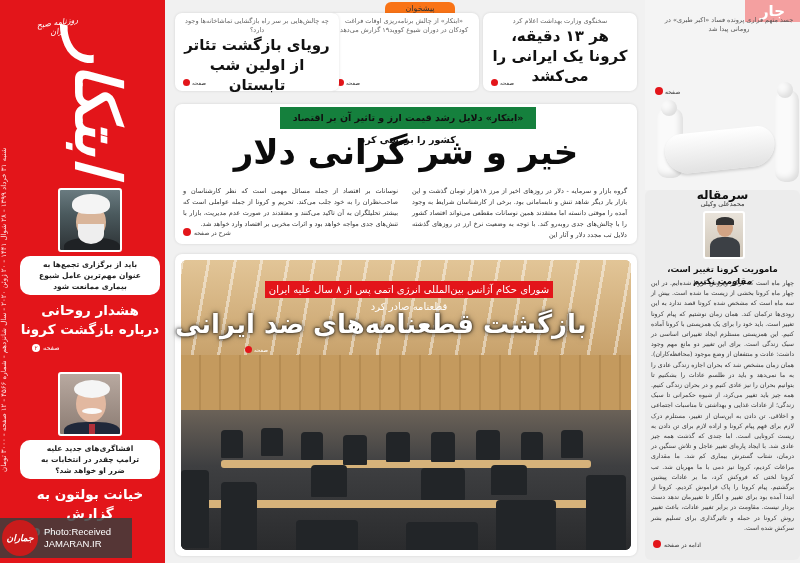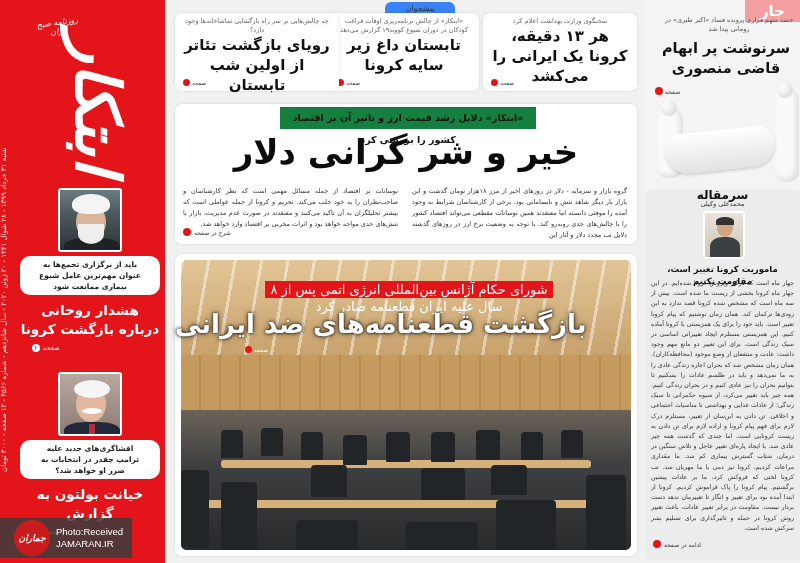--- a/index.html
+++ b/index.html
@@ -47,28 +47,28 @@
     margin-top: 4px; background: #fff; color: #222; font-size: 7.5px; line-height: 11px;
     padding: 3px 18px; border-radius: 10px; font-weight: bold;
   }
   .side-headline { margin-top: 6px; font-size: 13.5px; font-weight: bold; line-height: 19px; }
   .side-page { margin-top: 5px; font-size: 6.5px; text-align: left; padding-left: 12px; display:flex; align-items:center; gap:3px; direction:ltr; }
   .page-dot { width: 8px; height: 8px; border-radius: 50%; background: #fff; color:#e3151a; font-size:6px; line-height:8px; text-align:center; display:inline-block; }
   .watermark {
     position: absolute; left: 0; top: 518px; width: 132px; height: 40px;
     background: rgba(60,60,60,.85); display: flex; align-items: center; direction: ltr;
   }
-  .wm-logo { width: 36px; height: 36px; margin: 0 6px 0 14px; border-radius: 50%; background: #c91b1b; color:#fff; font-size: 9px; font-weight:bold; line-height:36px; text-align:center; font-style: italic; }
+  .wm-logo { width: 36px; height: 36px; margin: 0 6px 0 2px; border-radius: 50%; background: #c91b1b; color:#fff; font-size: 9px; font-weight:bold; line-height:36px; text-align:center; font-style: italic; }
   .wm-text { color: #fff; font-size: 9.5px; line-height: 12px; font-family: "Liberation Sans", sans-serif; }
 
   
   .card { position: absolute; background: #fff; border-radius: 7px; box-shadow: 0 0 3px rgba(0,0,0,.12); }
   .pishkhan-tab {
     position: absolute; left: 385px; top: 2px; width: 70px; height: 13px;
-    background: #3b82f6; border-radius: 6px 6px 0 0; font-size: 8px; text-align: center; line-height: 13px; color: #333;
+    background: #f97316; border-radius: 6px 6px 0 0; font-size: 8px; text-align: center; line-height: 13px; color: #333;
   }
   .top-card { top: 13px; height: 78px; padding: 4px 8px; }
   .top-kicker { font-size: 6.5px; color: #666; text-align: center; line-height: 9px; }
   .top-headline { font-size: 15px; font-weight: bold; text-align: center; line-height: 20px; color: #111; margin-top: 0; }
   .card-page { position: absolute; left: 8px; bottom: 5px; font-size: 5.5px; color: #333; display:flex; align-items:center; gap:2px; direction:ltr; }
   .card-page .dot { width: 7px; height: 7px; border-radius:50%; background:#e3151a; display:inline-block; }
 
   .main-card { left: 175px; top: 104px; width: 462px; height: 140px; }
   .main-kicker {
     position: absolute; left: 105px; top: 3px; width: 256px; height: 22px;
@@ -90,21 +90,21 @@
     background: linear-gradient(180deg, #d7b888 0%, #c9a572 18%, #b88d56 30%, #a87d4c 45%, #6d6255 55%, #3f4447 70%, #2d3033 100%);
   }
   .ceiling { position:absolute; left:0; right:0; top:0; height:95px;
     background: repeating-linear-gradient(100deg, rgba(255,255,255,.45) 0 3px, transparent 3px 26px), linear-gradient(180deg,#e2c597,#c8a26c); }
   .wall { position:absolute; left:0; right:0; top:95px; height:55px; background: repeating-linear-gradient(90deg,#c49a5e 0 18px,#b58c52 18px 20px); }
   .floor { position:absolute; left:0; right:0; top:150px; bottom:0; background: linear-gradient(180deg,#6b6258,#3e3f41 40%,#2a2b2d); }
   .desk { position:absolute; height:8px; background:#d6b27a; border-radius:3px; }
   .chair { position:absolute; background:#222528; border-radius:4px 4px 1px 1px; }
   .photo-kicker {
     position: absolute; left: 90px; top: 27px; width: 288px; height: 17px;
-    background: #e3151a; color: #fff; font-size: 13px; text-align: center; line-height: 17px;
+    background: #e3151a; color: #fff; font-size: 10px; text-align: center; line-height: 17px;
   }
   .photo-headline {
     position: absolute; left: 0; right: 0; top: 50px; color: #fff; font-size: 26px; font-weight: bold;
     text-align: left; line-height: 40px; text-shadow: 0 0 3px #000, 0 0 6px rgba(0,0,0,.6); letter-spacing: -0.5px;
   }
   .photo-page { position:absolute; left: 70px; top: 92px; font-size:5.5px; color:#fff; display:flex; align-items:center; gap:2px; direction:ltr; }
   .photo-page .dot { width:7px; height:7px; border-radius:50%; background:#e3151a; display:inline-block; }
 
   
   .right-top { position: absolute; left: 645px; top: 0; width: 155px; height: 190px; background: #f4f4f4; overflow:hidden; }
@@ -188,21 +188,20 @@
   <div class="top-kicker">سخنگوی وزارت بهداشت اعلام کرد</div>
   <div class="top-headline">هر ۱۳ دقیقه، کرونا یک ایرانی را می‌کشد</div>
   <div class="card-page">
     <span class="dot"></span>
     <span>صفحه</span>
   </div>
 </div>
 
 <div class="card top-card" style="left:329px; width:150px;">
   <div class="top-kicker">«ابتکار» از چالش برنامه‌ریزی اوقات فراغت کودکان در دوران شیوع کووید۱۹ گزارش می‌دهد</div>
-  <div class="top-headline">تابستان داغ زیر سایه کرونا</div>
   <div class="card-page">
     <span class="dot"></span>
     <span>صفحه</span>
   </div>
 </div>
 
 <div class="card top-card" style="left:175px; width:164px;">
   <div class="top-kicker">چه چالش‌هایی بر سر راه بازگشایی تماشاخانه‌ها وجود دارد؟</div>
   <div class="top-headline">رویای بازگشت تئاتر از اولین شب تابستان</div>
   <div class="card-page">
@@ -252,21 +251,20 @@
   <div class="photo-headline">بازگشت قطعنامه‌های ضد ایرانی</div>
   <div class="photo-page">
     <span class="dot"></span>
     <span>صفحه</span>
   </div>
 </div>
 
 <div class="right-top">
   <div class="khabar-tag">جار</div>
   <div class="rt-kicker">جسد متهم فراری پرونده فساد «اکبر طبری» در رومانی پیدا شد</div>
-  <div class="rt-headline">سرنوشت پر ابهام قاضی منصوری</div>
   <div class="rt-page">
     <span class="dot"></span>
     <span>صفحه</span>
   </div>
   <div>
     <div class="hazmat" style="left:12px; top:108px; width:26px; height:70px;"></div>
     <div class="hazmat" style="left:16px; top:100px; width:16px; height:16px; border-radius:50%;"></div>
     <div class="hazmat" style="left:130px; top:90px; width:24px; height:92px;"></div>
     <div class="hazmat" style="left:132px; top:82px; width:16px; height:16px; border-radius:50%;"></div>
     <div class="bodybag"></div>

